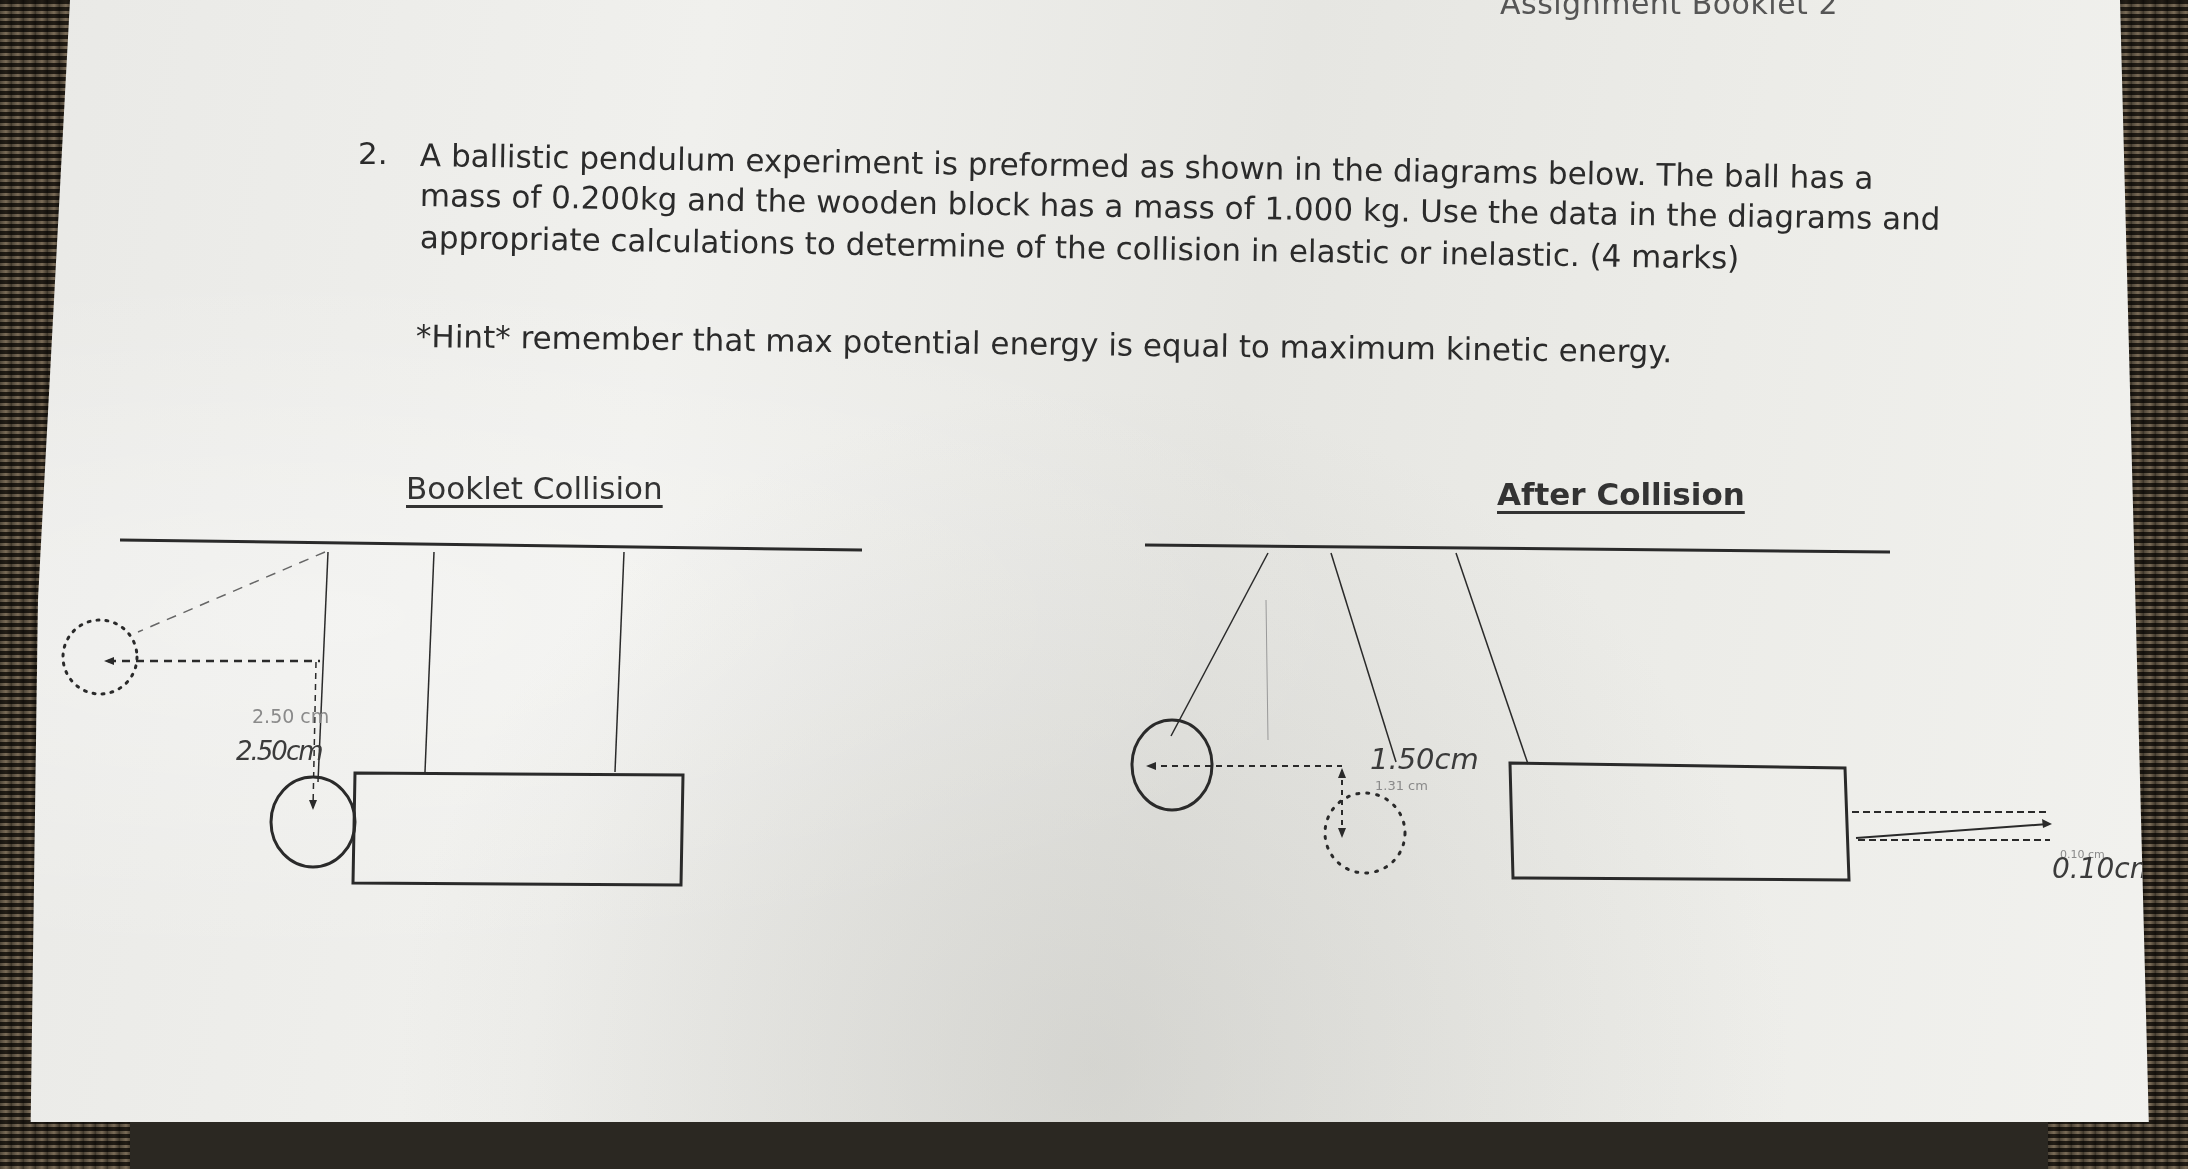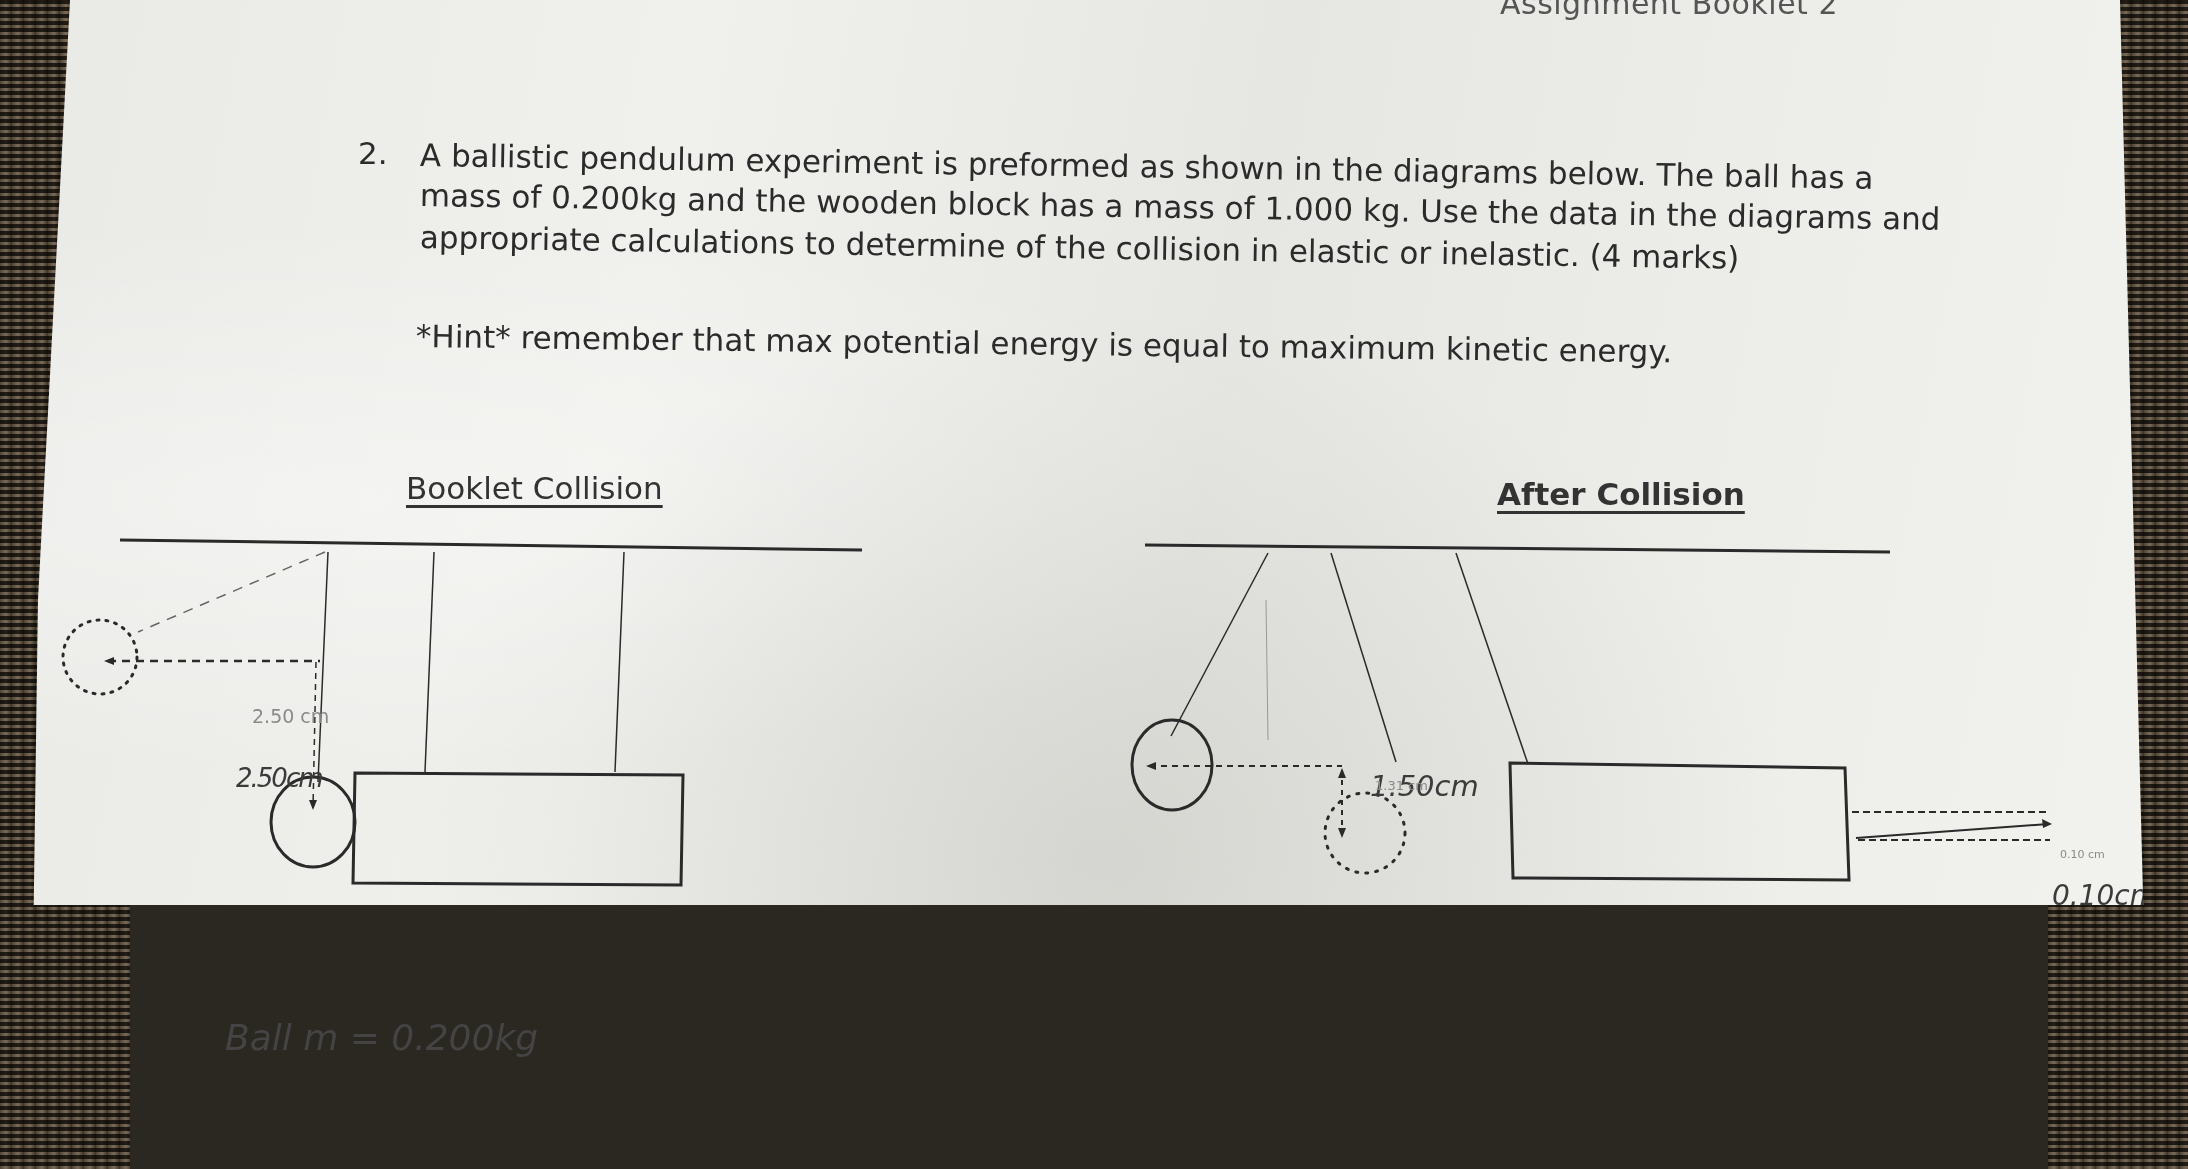--- a/index.html
+++ b/index.html
@@ -13,21 +13,21 @@
     position:absolute; top:0; bottom:0;
     background:
       repeating-linear-gradient(0deg, rgba(210,200,185,0.55) 0px, rgba(210,200,185,0.55) 3px, rgba(40,36,30,0.9) 3px, rgba(40,36,30,0.9) 7px),
       repeating-linear-gradient(90deg, #3a352d 0px, #5a5246 6px, #2a261f 12px);
     background-blend-mode:overlay;
   }
   .weave-left { left:0; width:130px; }
   .weave-right { right:0; width:140px; }
 
   .paper {
-    position:absolute; left:0; top:0; width:2188px; height:905px;
+    position:absolute; left:0; top:0; width:2188px; height:1122px;
     background: linear-gradient(100deg, #e9e9e6 0%, #f0f0ed 30%, #e6e6e2 55%, #ecece8 75%, #f2f2ef 100%);
     clip-path: polygon(70px 0, 2120px 0, 2150px 1169px, 30px 1169px, 38px 600px);
   }
   .paper::before {
     content:""; position:absolute; left:0; top:0; right:0; bottom:0;
     background: radial-gradient(ellipse at 50% 95%, rgba(180,180,175,0.35) 0%, rgba(0,0,0,0) 45%),
                 radial-gradient(ellipse at 15% 55%, rgba(255,255,255,0.35) 0%, rgba(0,0,0,0) 40%);
   }
 
   .booklet-title {
@@ -50,21 +50,20 @@
   }
   .before-title { left:406px; top:470px; }
   .after-title { left:1497px; top:476px;font-weight:bold; }
 
   svg.diagram { position:absolute; left:0; top:0; }
 
   .label-print { position:absolute; font-size:19px; color:#8a8a8a; white-space:nowrap; }
   .label-hand {
     position:absolute; font-family:"DejaVu Sans", sans-serif; color:#3b3b3b; white-space:nowrap;
     font-style:italic;
-    margin-top:27px;
   }
   .hand-250 { left:236px; top:736px; font-size:26px; letter-spacing:-2px; }
   .print-250 { left:252px; top:705px; }
   .hand-150 { left:1370px; top:742px; font-size:29px; }
   .print-150 { left:1375px; top:778px; font-size:13px; }
   .hand-010 { left:2052px; top:852px; font-size:28px; }
   .print-010 { left:2060px; top:821px; font-size:11px;margin-top:27px; }
   .ball-mass { left:225px; top:990px; font-size:36px; color:#444; }
 </style>
 </head>
@@ -144,14 +143,13 @@
 
   <div class="label-print print-250">2.50 cm</div>
   <div class="label-hand hand-250">2.50cm</div>
 
   <div class="label-hand hand-150">1.50cm</div>
   <div class="label-print print-150">1.31 cm</div>
 
   <div class="label-print print-010">0.10 cm</div>
   <div class="label-hand hand-010">0.10cm</div>
 
-  <div class="label-hand ball-mass">Ball m = 0.200kg</div>
 </div>
 
 </body></html>

